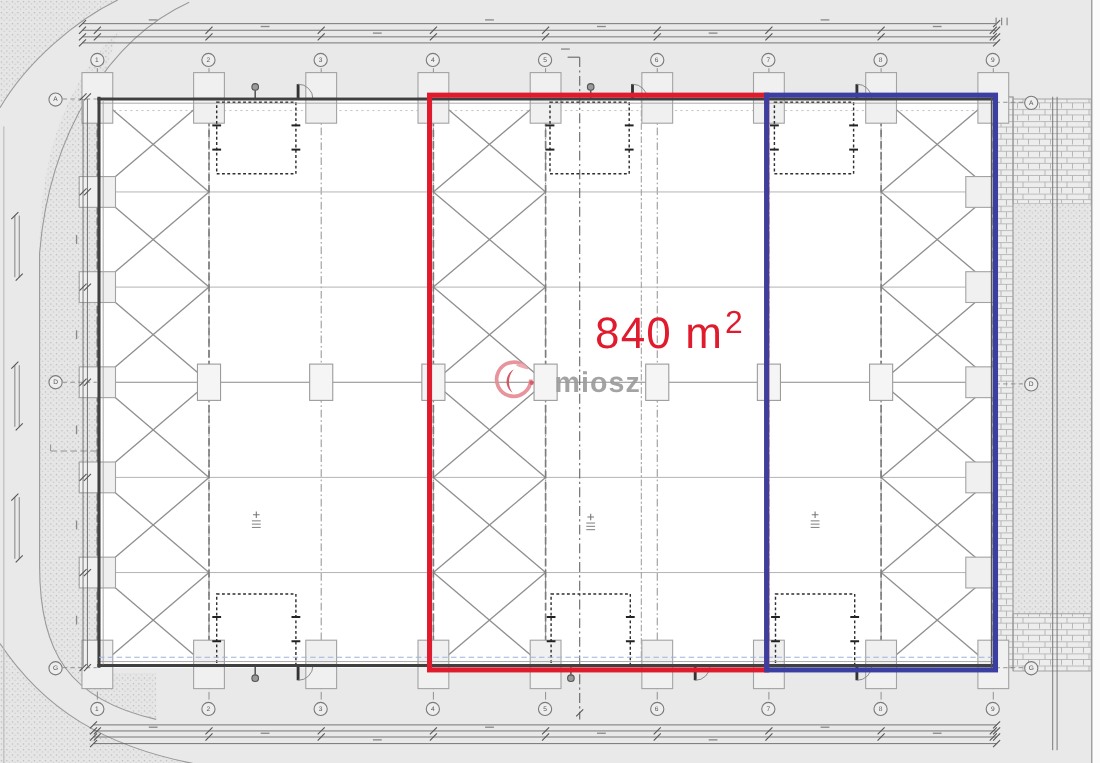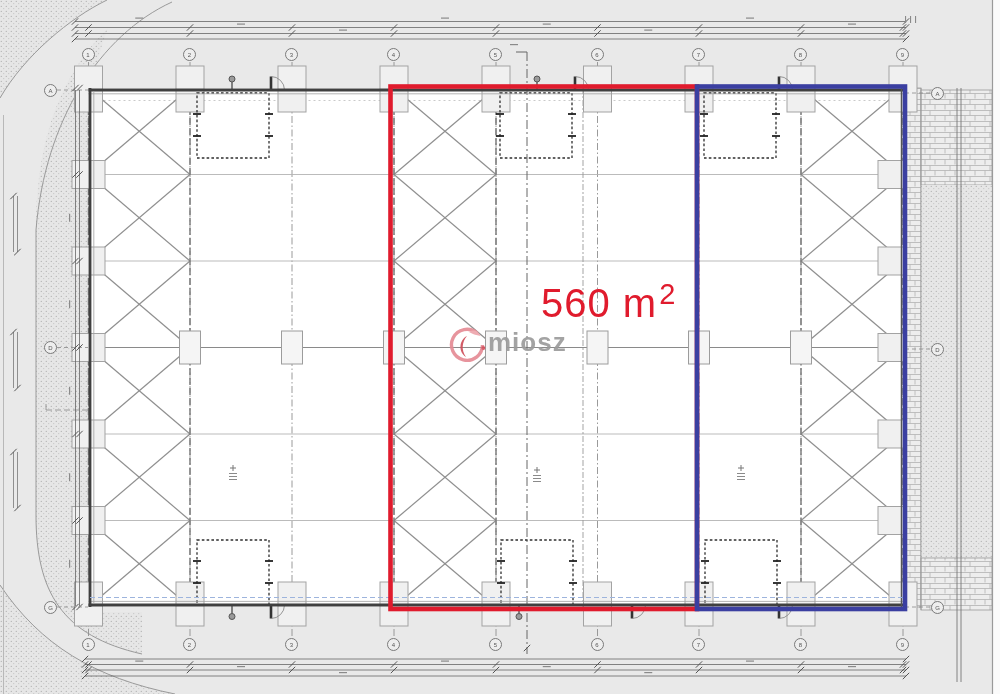--- a/index.html
+++ b/index.html
@@ -7,21 +7,21 @@
     position:relative;width:1000px;height:694px;background:#e9e9e9;overflow:hidden;
     font-family:"Liberation Sans",sans-serif;
   }
   #plan-svg{position:absolute;left:0;top:0;}
   .area-label{
     position:absolute;font-size:40px;letter-spacing:1px;white-space:nowrap;
     font-family:"Liberation Sans",sans-serif;
   }
   .area-label .sup{font-size:29px;position:relative;top:-13px;margin-left:2px;}
   .watermark{
-    position:absolute;left:446px;top:327px;display:flex;gap:2px;
+    position:absolute;left:446px;top:327px;display:flex;align-items:center;gap:18px;
     opacity:.92;pointer-events:none;
   }
   .wm-text{font-size:26px;font-weight:700;color:#9c9c9c;letter-spacing:1px;}
   .gc{
     position:absolute;width:13px;height:13px;border:1px solid #7a7a7a;border-radius:50%;
     background:#eeeeee;color:#555;font-size:6px;line-height:13px;text-align:center;
     box-sizing:border-box;
   }
 </style>
 </head>
@@ -346,21 +346,21 @@
       <rect x="910" y="16" width="1.1" height="7" fill="#8a8a8a"></rect>
       <rect x="915" y="16" width="1.1" height="7" fill="#8a8a8a"></rect>
       <line x1="3.5" y1="115" x2="3.5" y2="694" stroke="#b8b8b8" stroke-width="1" fill="none"></line>
       <rect x="993" y="0" width="7" height="694" fill="#fbfbfb"></rect>
       <line x1="992.5" y1="0" x2="992.5" y2="694" stroke="#9a9a9a" stroke-width="1.2" fill="none"></line>
       <rect x="390.5" y="86.5" width="306.5" height="522.5" fill="none" stroke="#e01b2d" stroke-width="4.6"></rect>
       <rect x="697" y="86.5" width="208" height="522.5" fill="none" stroke="#3b3fa1" stroke-width="4.6"></rect>
     </svg>
 
   <div class="area-label" id="lbl-red" style="left: 541px; top: 281px; color: rgb(224, 27, 45);">
-    <span>560 m</span><span class="sup">2</span>
+    <span>840 m</span><span class="sup">2</span>
   </div>
 
 
   <div class="watermark">
     <svg width="40" height="40" viewBox="0 0 40 40">
       <path d="M31,6 A15.5,15.5 0 1 0 36.5,18" stroke="#e58c95" stroke-width="3.4" fill="none"></path>
       <path d="M21,9 C13,13 12,25 20,30 C15,23 16,15 21,9 Z" fill="#cf4f5b"></path>
       <path d="M23,5 C28,2 33,4 34.5,9 C30,8 26,7 23,5 Z" fill="#eda6ac"></path>
       <circle cx="37.3" cy="21" r="2" fill="#d6525f"></circle>
     </svg>

